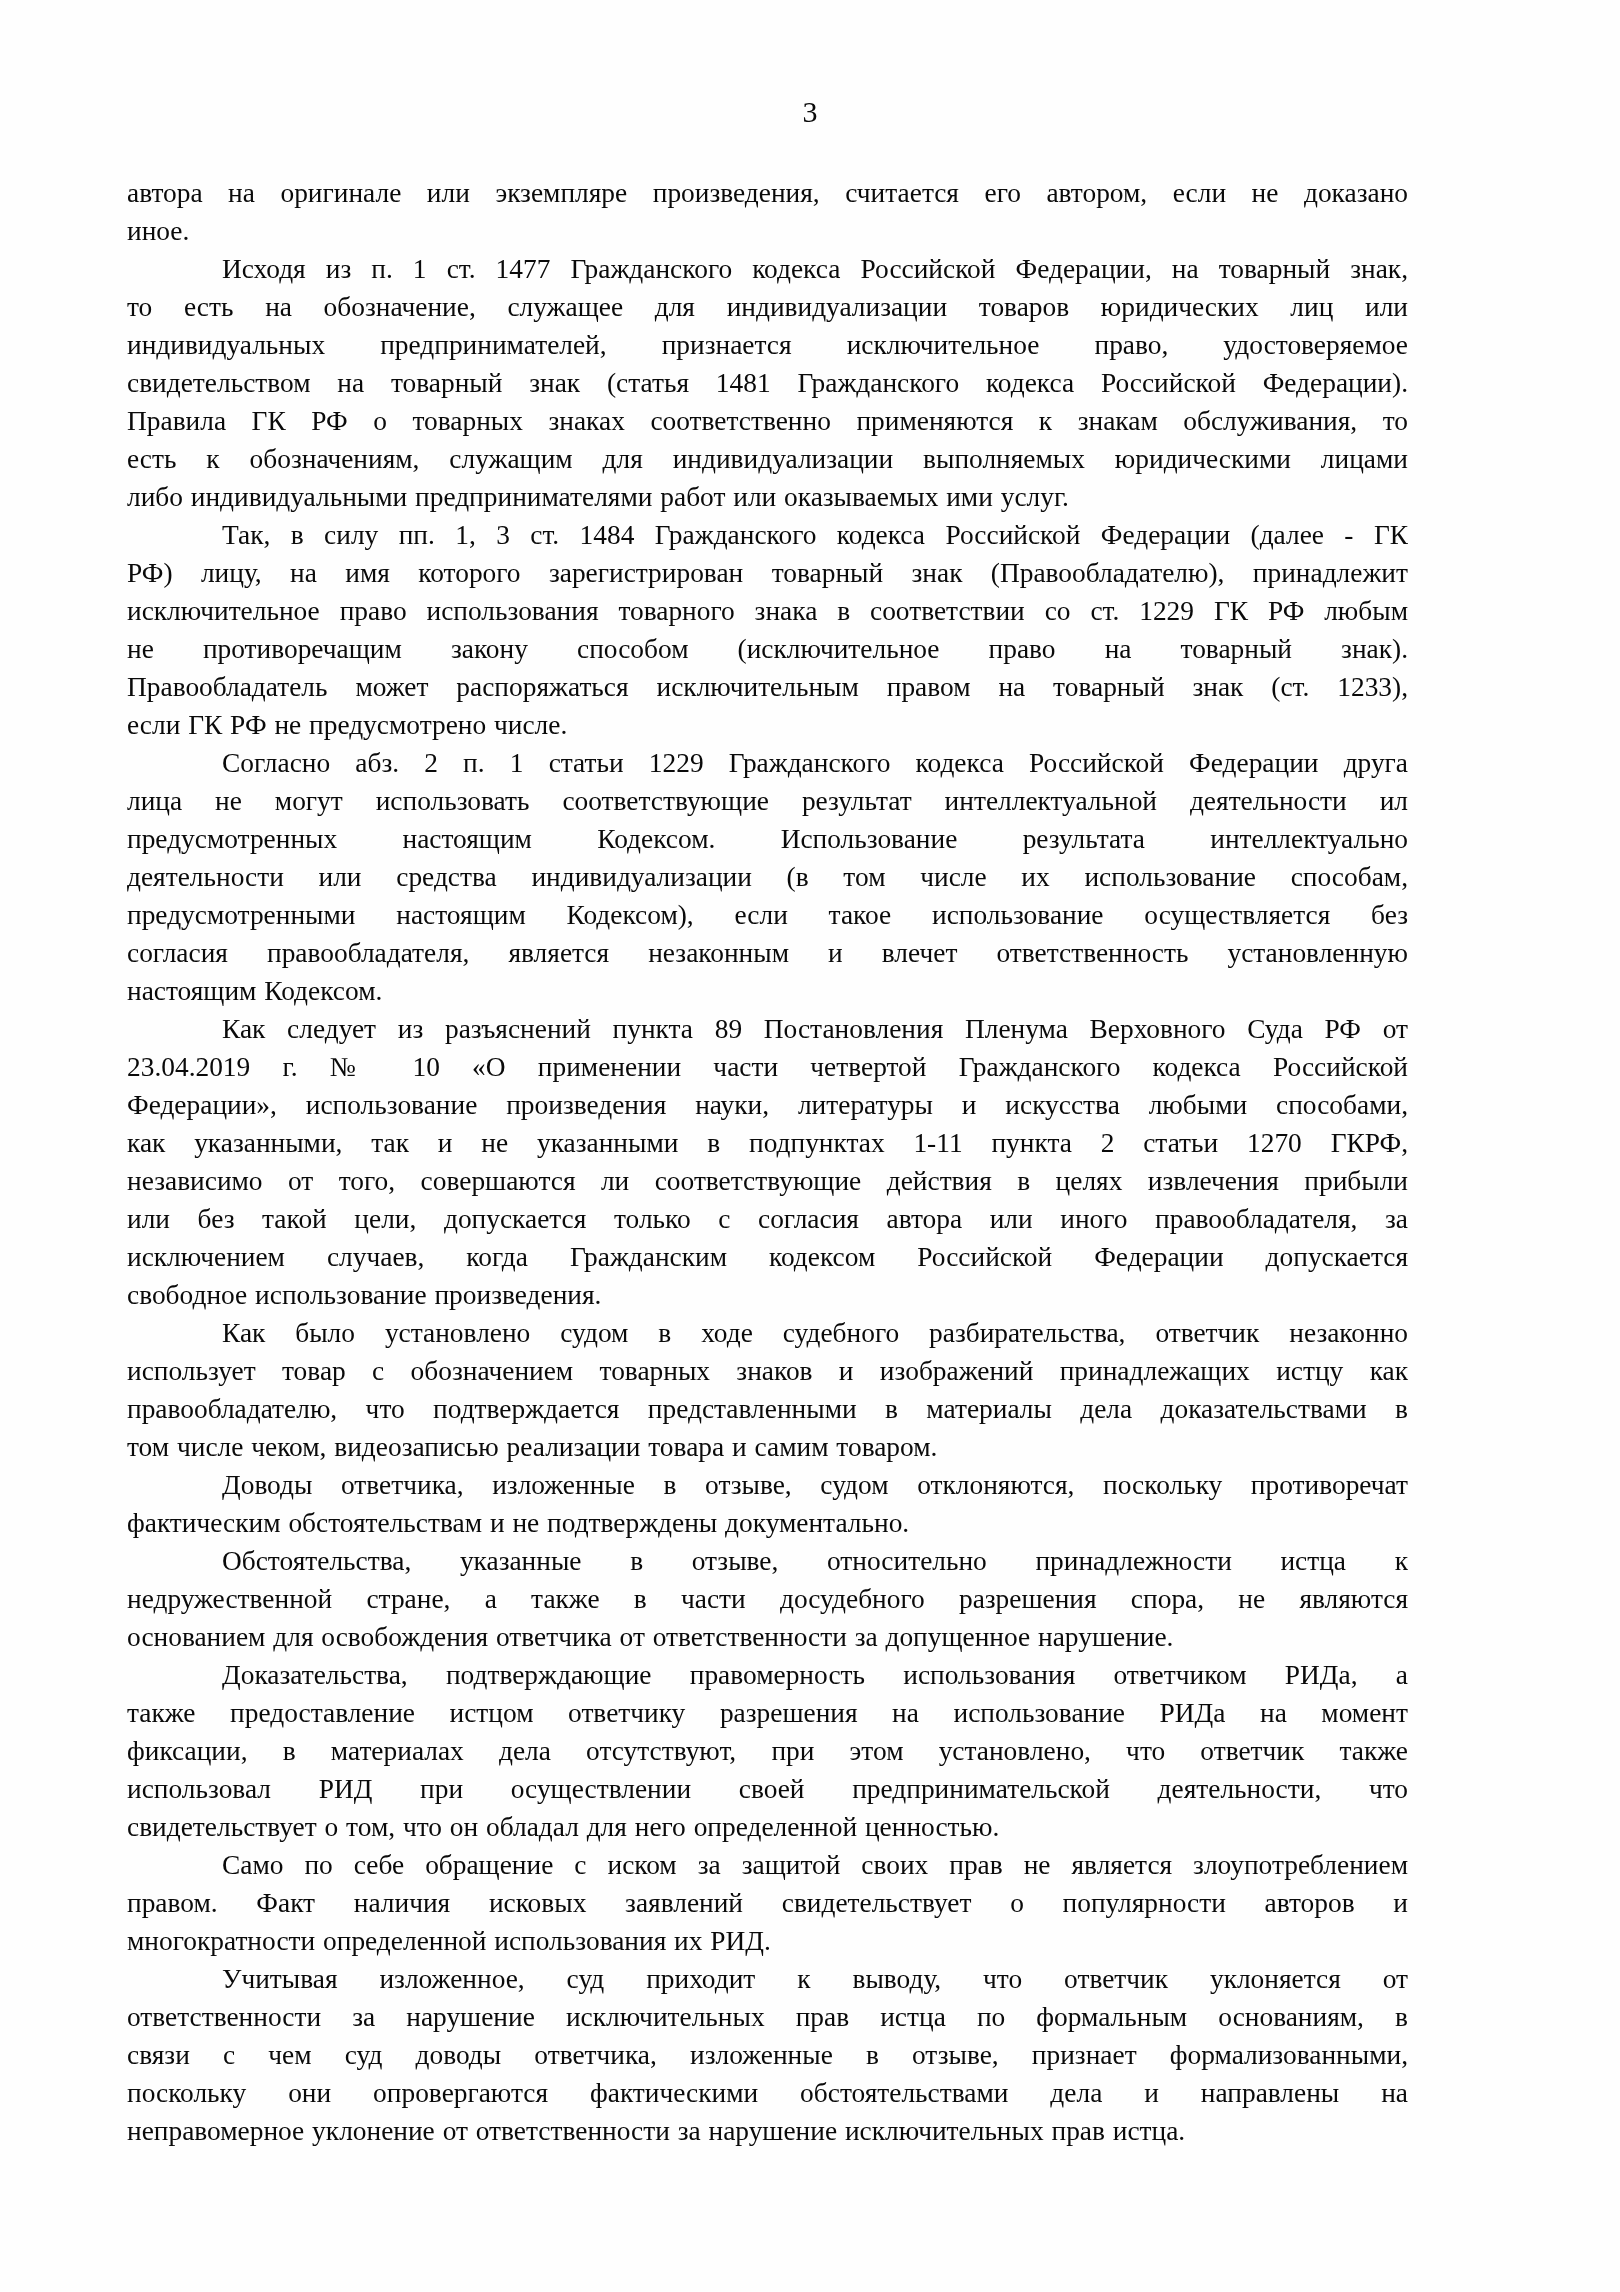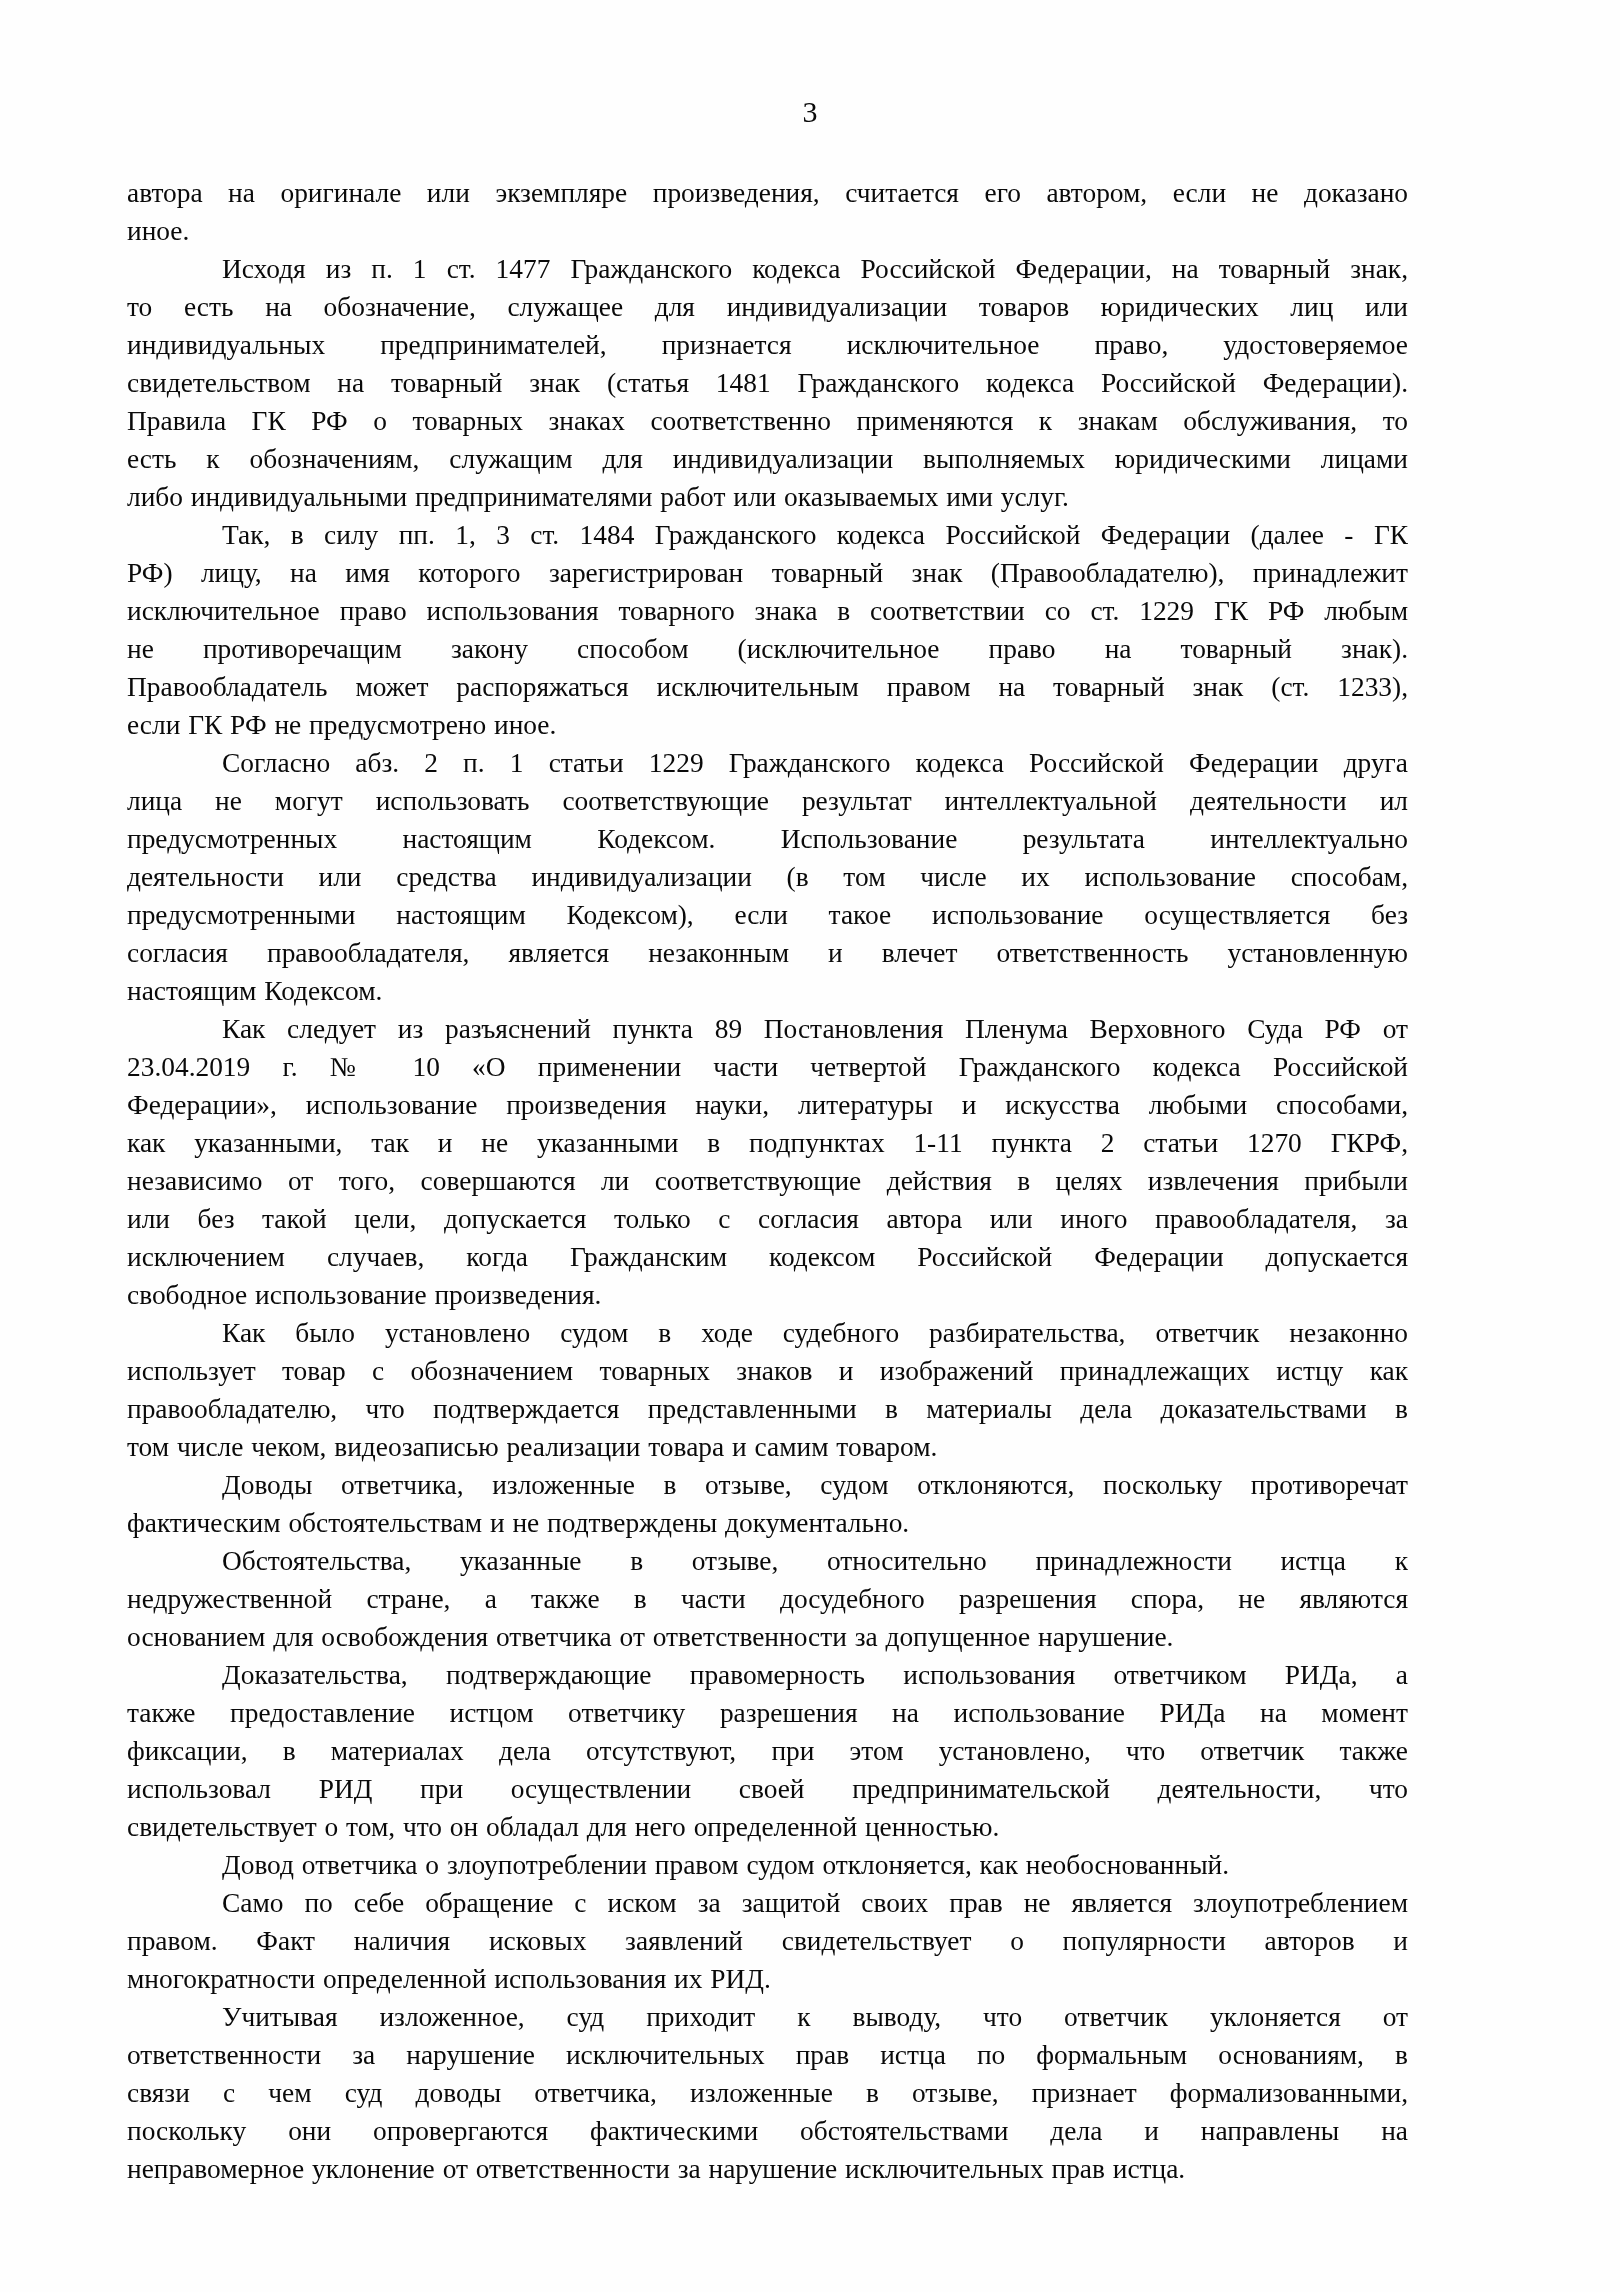--- a/index.html
+++ b/index.html
@@ -71,21 +71,21 @@
         <div class="line">Правила ГК РФ о товарных знаках соответственно применяются к знакам обслуживания, то</div>
         <div class="line">есть к обозначениям, служащим для индивидуализации выполняемых юридическими лицами</div>
         <div class="line last">либо индивидуальными предпринимателями работ или оказываемых ими услуг.</div>
       </div>
       <div class="paragraph">
         <div class="line indent">Так, в силу пп. 1, 3 ст. 1484 Гражданского кодекса Российской Федерации (далее - ГК</div>
         <div class="line">РФ) лицу, на имя которого зарегистрирован товарный знак (Правообладателю), принадлежит</div>
         <div class="line">исключительное право использования товарного знака в соответствии со ст. 1229 ГК РФ любым</div>
         <div class="line">не противоречащим закону способом (исключительное право на товарный знак).</div>
         <div class="line">Правообладатель может распоряжаться исключительным правом на товарный знак (ст. 1233),</div>
-        <div class="line last">если ГК РФ не предусмотрено иное.</div>
+        <div class="line last">если ГК РФ не предусмотрено числе.</div>
       </div>
       <div class="paragraph">
         <div class="line indent">Согласно абз. 2 п. 1 статьи 1229 Гражданского кодекса Российской Федерации друга</div>
         <div class="line">лица не могут использовать соответствующие результат интеллектуальной деятельности ил</div>
         <div class="line">предусмотренных настоящим Кодексом. Использование результата интеллектуально</div>
         <div class="line">деятельности или средства индивидуализации (в том числе их использование способам,</div>
         <div class="line">предусмотренными настоящим Кодексом), если такое использование осуществляется без</div>
         <div class="line">согласия правообладателя, является незаконным и влечет ответственность установленную</div>
         <div class="line last">настоящим Кодексом.</div>
       </div>
@@ -115,23 +115,20 @@
         <div class="line last">основанием для освобождения ответчика от ответственности за допущенное нарушение.</div>
       </div>
       <div class="paragraph">
         <div class="line indent">Доказательства, подтверждающие правомерность использования ответчиком РИДа, а</div>
         <div class="line">также предоставление истцом ответчику разрешения на использование РИДа на момент</div>
         <div class="line">фиксации, в материалах дела отсутствуют, при этом установлено, что ответчик также</div>
         <div class="line">использовал РИД при осуществлении своей предпринимательской деятельности, что</div>
         <div class="line last">свидетельствует о том, что он обладал для него определенной ценностью.</div>
       </div>
       <div class="paragraph">
-        <div class="line indent last">Довод ответчика о злоупотреблении правом судом отклоняется, как необоснованный.</div>
-      </div>
-      <div class="paragraph">
         <div class="line indent">Само по себе обращение с иском за защитой своих прав не является злоупотреблением</div>
         <div class="line">правом. Факт наличия исковых заявлений свидетельствует о популярности авторов и</div>
         <div class="line last">многократности определенной использования их РИД.</div>
       </div>
       <div class="paragraph">
         <div class="line indent">Учитывая изложенное, суд приходит к выводу, что ответчик уклоняется от</div>
         <div class="line">ответственности за нарушение исключительных прав истца по формальным основаниям, в</div>
         <div class="line">связи с чем суд доводы ответчика, изложенные в отзыве, признает формализованными,</div>
         <div class="line">поскольку они опровергаются фактическими обстоятельствами дела и направлены на</div>
         <div class="line last">неправомерное уклонение от ответственности за нарушение исключительных прав истца.</div>

